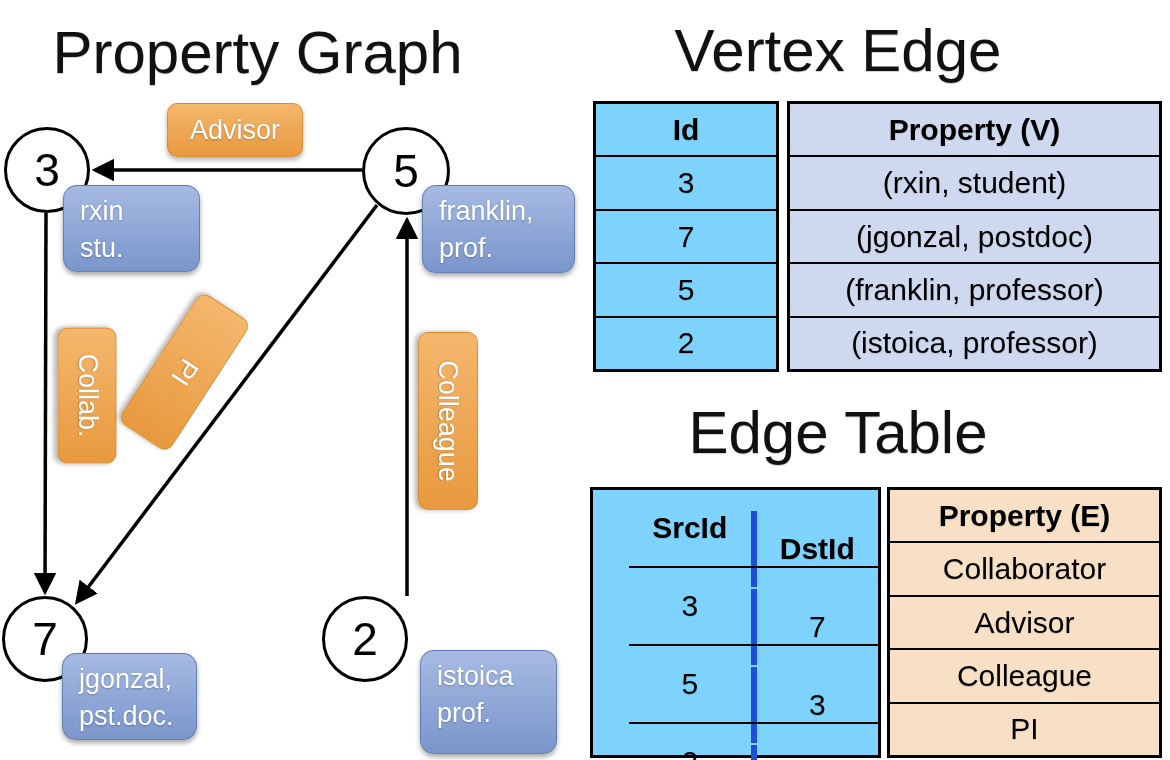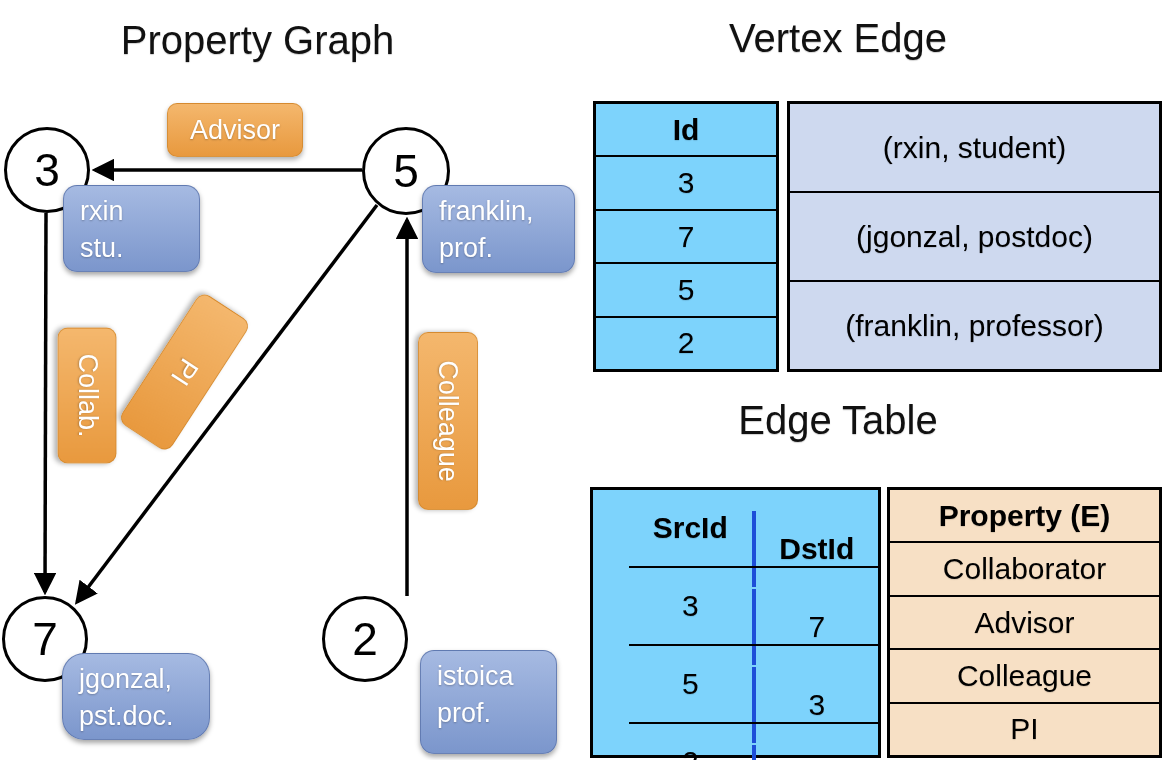--- a/index.html
+++ b/index.html
@@ -1,21 +1,21 @@
 <!DOCTYPE html>
 <html style="--edge-label-fill-top: #F4B76D; --edge-label-fill-bottom: #E8993E; --vertex-box-fill-top: #A6BAE2; --vertex-box-fill-bottom: #7B96CC; --vertex-table-property-fill: #CED9EF; --edge-table-property-fill: #F7E0C5; --edge-stroke: #000000;"><head>
 <meta charset="utf-8">
 <style>
   html,body{margin:0;padding:0;background:#fff;}
   #stage{
     position:relative;width:1170px;height:760px;background:#fff;overflow:hidden;
     font-family:"Liberation Sans",sans-serif;color:#000;
   }
   .title{
-    position:absolute;text-align:center;font-size:40px;font-weight:400;
+    position:absolute;text-align:center;font-size:60px;font-weight:400;
     letter-spacing:0px;color:#111;text-shadow:0 1px 1px rgba(0,0,0,0.18);
     white-space:nowrap;
   }
   
   #edges-svg{position:absolute;left:0;top:0;z-index:1;}
   .gnode{
     position:absolute;z-index:2;background:#fff;border:3.5px solid #000;
     border-radius:50%;display:flex;align-items:center;justify-content:center;
     font-size:46px;font-weight:400;box-sizing:border-box;
   }
@@ -46,21 +46,21 @@
   }
   .subtable .trow{
     flex:1;display:flex;align-items:center;justify-content:center;
     border-top:2px solid #000;font-size:30px;text-shadow:0 1px 1px rgba(0,0,0,0.12);
   }
   .subtable .trow:first-child{border-top:none;}
   .subtable .trow.thead{font-weight:bold;}
   .subtable .cell{
     flex:1;height:100%;display:flex;align-items:center;justify-content:center;
   }
-  .subtable .cell + .cell{border-left:4px solid #1d4ed8;margin-top:42px;}
+  .subtable .cell + .cell{border-left:6px solid #1d4ed8;margin-top:42px;}
   .fill-v{background:var(--vertex-table-property-fill);}
   .fill-e{background:var(--edge-table-property-fill);}
 </style>
 </head>
 <body>
 
 <div id="stage">
 
   <div class="title" style="left:0;top:18;width:515px;top:18px;">Property Graph</div>
   <div class="title" style="left:593px;top:16px;width:490px;">Vertex Edge</div>
@@ -92,21 +92,21 @@
   </div>
 
   <div class="vprop" style="left:63px;top:185px;width:137px;height:87px;">
     <div>rxin</div>
     <div>stu.</div>
   </div>
   <div class="vprop" style="left:422px;top:185px;width:153px;height:88px;">
     <div>franklin,</div>
     <div>prof.</div>
   </div>
-  <div class="vprop" style="left:62px;top:653px;width:148px;height:87px;border-radius:22px;">
+  <div class="vprop" style="left:62px;top:653px;width:135px;height:87px;">
     <div>jgonzal,</div>
     <div>pst.doc.</div>
   </div>
   <div class="vprop" style="left:420px;top:650px;width:137px;height:104px;">
     <div>istoica</div>
     <div>prof.</div>
   </div>
 
   <div class="edge-label" style="left:167px;top:103px;width:136px;height:54px;">Advisor</div>
   <div class="edge-label rot" style="left:19px;top:366px;width:136px;height:59px;transform:rotate(90deg);">Collab.</div>
@@ -114,23 +114,25 @@
   <div class="edge-label rot" style="left:359px;top:391px;width:178px;height:60px;transform:rotate(90deg);">Colleague</div>
 
   <div class="subtable" style="left:593px;top:101px;width:186px;height:271px;">
     <div class="trow thead">Id</div>
     <div class="trow">3</div>
     <div class="trow">7</div>
     <div class="trow">5</div>
     <div class="trow">2</div>
   </div>
   <div class="subtable fill-v" style="left:787px;top:101px;width:375px;height:271px;">
+    <div class="trow thead">Property (V)</div>
     <div class="trow">(rxin, student)</div>
     <div class="trow">(jgonzal, postdoc)</div>
     <div class="trow">(franklin, professor)</div>
+    <div class="trow">(istoica, professor)</div>
   </div>
 
   <div class="subtable" style="left:590px;top:487px;width:291px;height:271px;padding-left:36px;">
     <div class="trow thead">
       <div class="cell">SrcId</div>
       <div class="cell">DstId</div>
     </div>
     <div class="trow">
       <div class="cell">3</div>
       <div class="cell">7</div>

